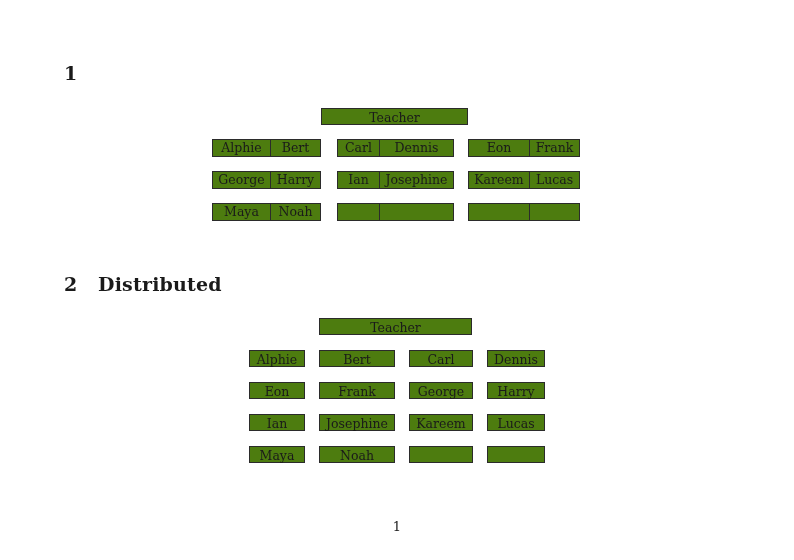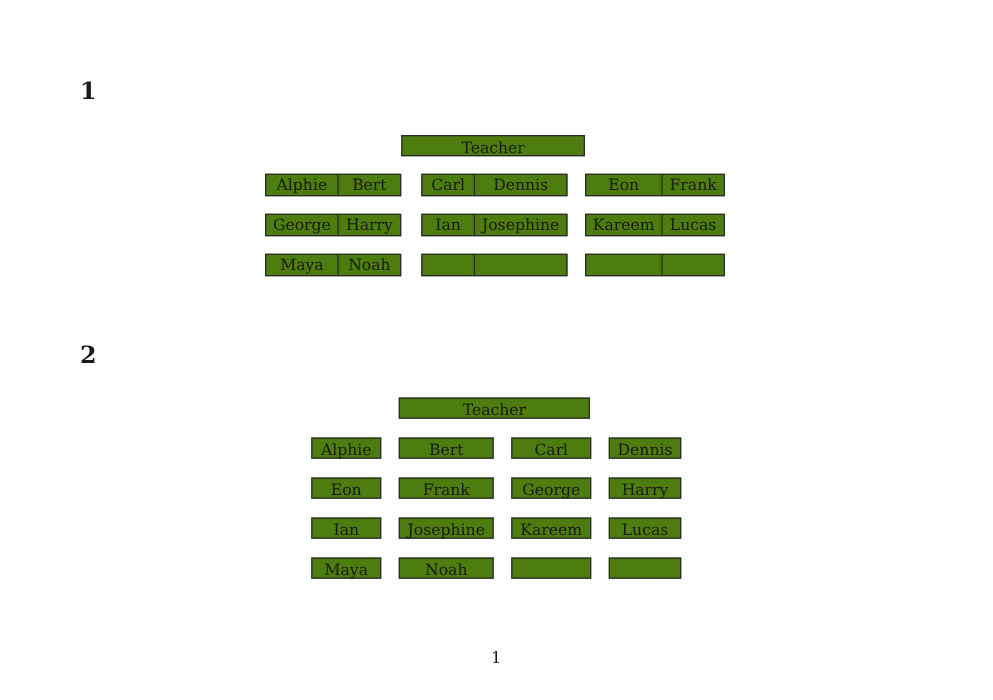--- a/index.html
+++ b/index.html
@@ -101,20 +101,21 @@
     <span class="seat first" style="width:42px"></span>
     <span class="seat rest"></span>
   </div>
   <div class="box desk2" style="left:468px;top:203px;width:112px;height:18px">
     <span class="seat first" style="width:61px"></span>
     <span class="seat rest"></span>
   </div>
 
   <div class="section-heading" style="top:273px">
     <span class="sec-num">2</span>
+    <span class="sec-title">Distributed</span>
   </div>
 
   <div class="box" style="left:319px;top:318px;width:153px;height:17px">
     <span>Teacher</span>
   </div>
 
   <div class="box" style="left:249px;top:350px;width:56px;height:17px">
       <span>Alphie</span>
     </div>
   <div class="box" style="left:319px;top:350px;width:76px;height:17px">

